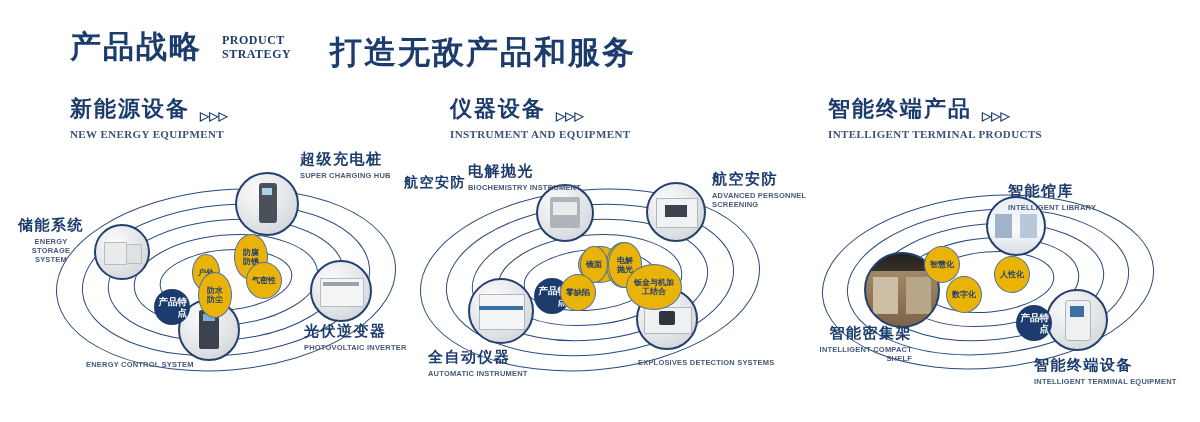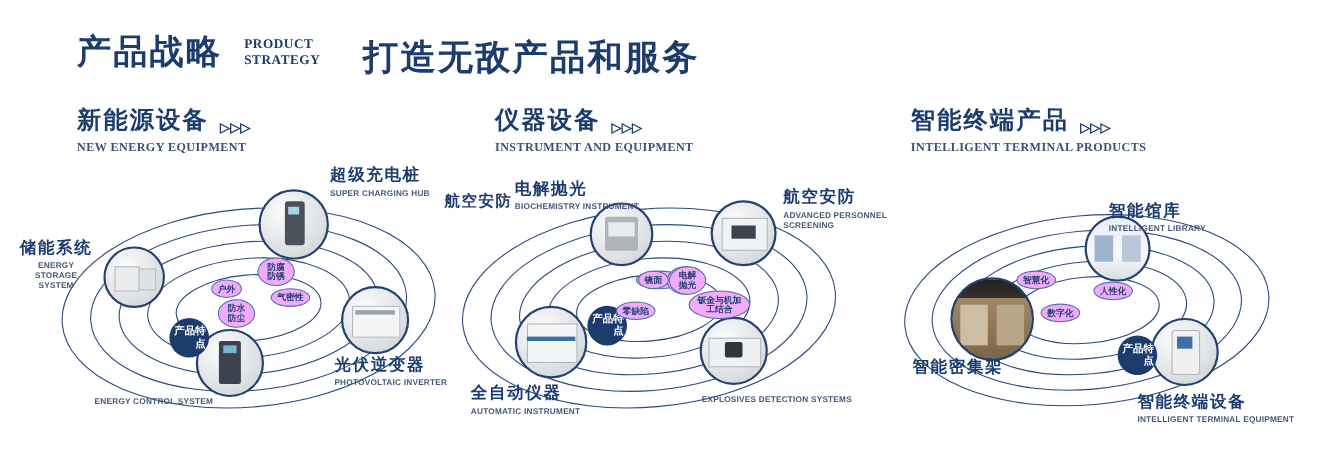--- a/index.html
+++ b/index.html
@@ -68,24 +68,24 @@
   
   .plabel { position:absolute; }
   .pcn { font-size:15px; font-weight:bold; letter-spacing:1.5px; color:#1c3c6d; }
   .pcn.sm { font-size:14px; }
   .pen { font-size:7.5px; font-weight:bold; letter-spacing:.2px; color:#46597a; margin-top:2px; line-height:9px; }
   .t-center { text-align:center; }
   .t-right  { text-align:right; }
 
   
   .olabel {
-    position:absolute; background:#f0abfc; border:1px solid #51719f; border-radius:50%;
+    position:absolute; background:#eab308; border:1px solid #51719f; border-radius:50%;
     color:#24406f; font-size:8px; line-height:9px; font-weight:bold;
     display:flex; align-items:center; justify-content:center; text-align:center;
-    padding:3px 5px; min-height:15px;
+    padding:13px 5px; min-height:15px;
   }
 </style>
 </head>
 <body>
 
 <header>
   <div class="abs h-title" style="left:70px;top:26px">产品战略</div>
   <div class="abs h-sub" style="left:222px;top:33px">
     <div>PRODUCT</div>
     <div>STRATEGY</div>
@@ -215,20 +215,21 @@
   <div class="photo ph-library" style="left:986px;top:196px;width:60px;height:60px"></div>
   <div class="photo ph-shelf" style="left:864px;top:252px;width:76px;height:76px"></div>
   <div class="photo ph-terminal" style="left:1046px;top:289px;width:62px;height:62px"></div>
 
   <div class="plabel" style="left:1008px;top:182px">
     <div class="pcn">智能馆库</div>
     <div class="pen">INTELLIGENT LIBRARY</div>
   </div>
   <div class="plabel t-right" style="left:796px;top:324px;width:116px">
     <div class="pcn">智能密集架</div>
+    <div class="pen">INTELLIGENT COMPACT SHELF</div>
   </div>
   <div class="plabel" style="left:1034px;top:356px">
     <div class="pcn">智能终端设备</div>
     <div class="pen">INTELLIGENT TERMINAL EQUIPMENT</div>
   </div>
 
   <div class="badge" style="left:1016px;top:274px">产品特点</div>
   <div class="olabel" style="left:924px;top:246px">智慧化</div>
   <div class="olabel" style="left:994px;top:256px">人性化</div>
   <div class="olabel" style="left:946px;top:276px">数字化</div>

